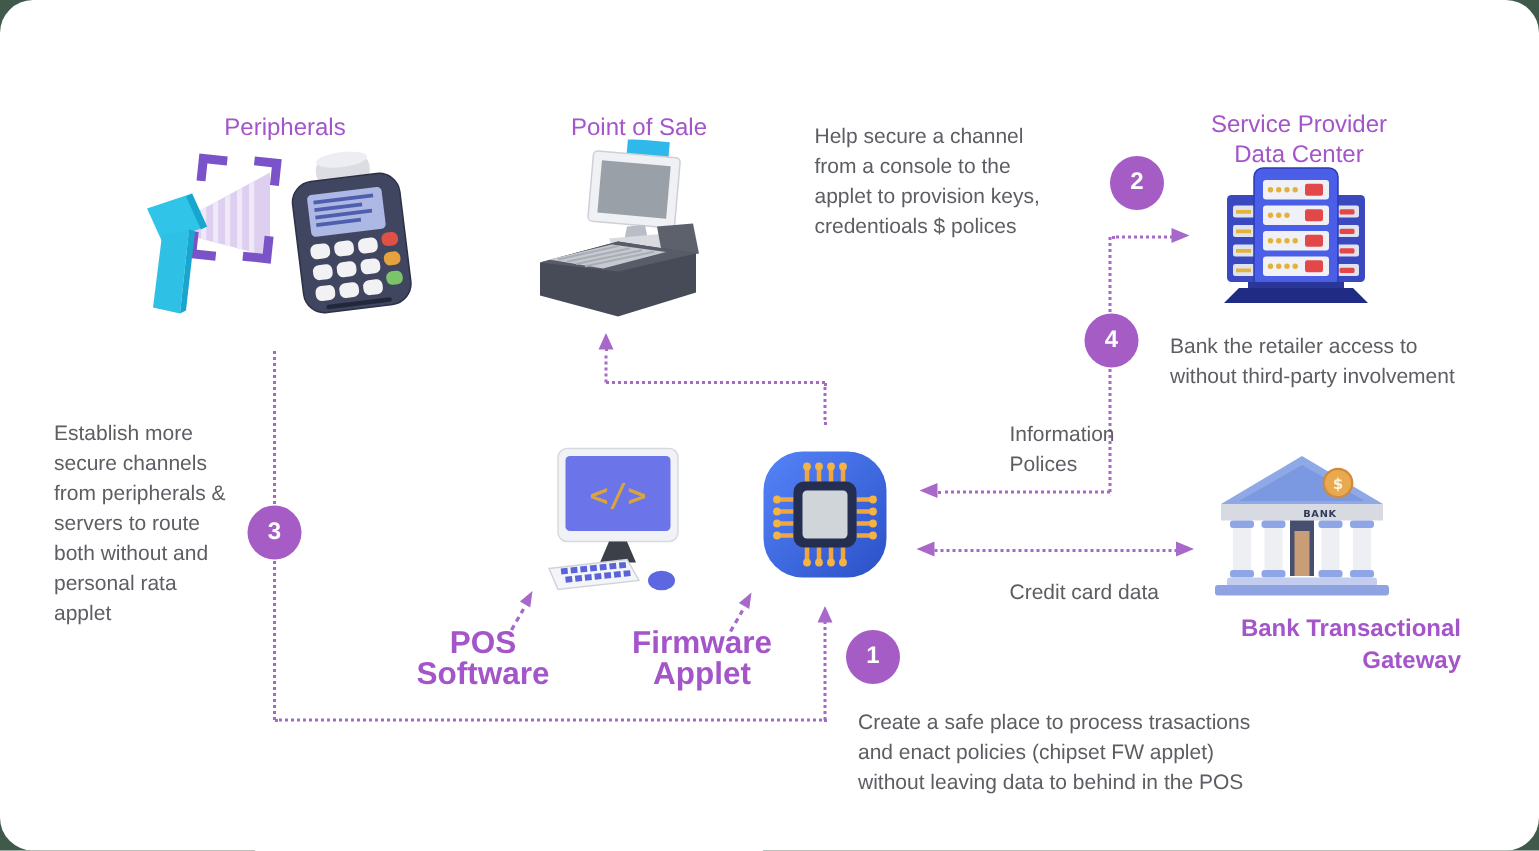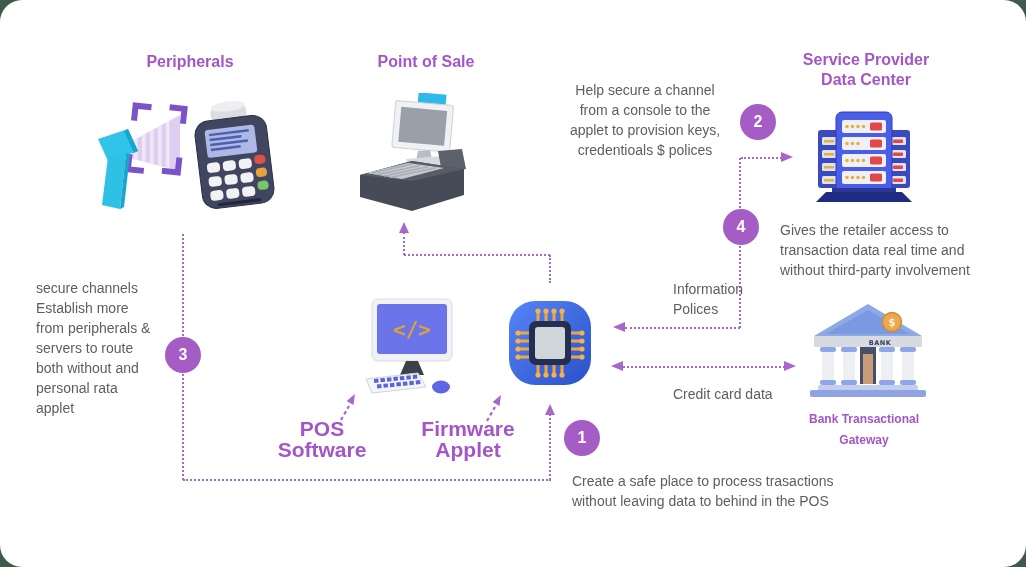--- a/index.html
+++ b/index.html
@@ -6,28 +6,28 @@
   body {
     background:#3f5a4b;
     font-family:"Liberation Sans","DejaVu Sans",sans-serif;
     width:1026px; height:567px;
   }
   .card {
     position:relative; width:1026px; height:567px;
     background:#ffffff; border-radius:22px; overflow:hidden;
   }
   .heading {
-    position:absolute; color:#a455c9; font-weight:bold;
-    font-size:16px; line-height:20px; text-align:center;
+    position:absolute; color:#a455c9; font-weight:normal;
+    font-size:16px; line-height:20px; text-align:center;margin-top:24px;
   }
   .node-label {
     position:absolute; color:#a455c9; font-weight:bold;
     font-size:21px; line-height:21px; text-align:center;
   }
-  .node-label.big { font-size:12px; }
+  .node-label.big { font-size:16px;text-align:right; }
   .step-text {
     position:absolute; color:#5c5e63; font-size:14px; line-height:20px;
   }
   .step-text div { white-space:nowrap; }
   .edge-label {
     position:absolute; color:#5c5e63; font-size:14px; line-height:20px;margin-left:28px;
   }
   .circle {
     position:absolute; width:36px; height:36px; border-radius:50%;
     background:#a55cc4; color:#ffffff; font-weight:bold; font-size:16px;
@@ -82,42 +82,42 @@
   <svg class="icon" style="left:480px;top:392px" width="28" height="32" viewBox="0 0 28 32">
     <line x1="7" y1="29" x2="15" y2="15" stroke="#a768ca" stroke-width="2.2" stroke-dasharray="3.5 3"></line>
     <polygon points="21,3 19.5,14 12.6,10" fill="#a768ca"></polygon>
   </svg>
 
   <div class="circle" style="left:564px;top:420px">1</div>
   <div class="circle" style="left:740px;top:104px">2</div>
   <div class="circle" style="left:165px;top:337px">3</div>
   <div class="circle" style="left:723px;top:209px">4</div>
 
-  <div class="step-text" style="left:556px;top:80px;width:178px;text-align:center">
+  <div class="step-text" style="left:543px;top:80px;width:178px;text-align:left">
     <div>Help secure a channel</div>
     <div>from a console to the</div>
     <div>applet to provision keys,</div>
     <div>credentioals $ polices</div>
   </div>
   <div class="step-text" style="left:780px;top:220px;width:230px">
-    <div>Gives the retailer access to</div>
-    <div>transaction data real time and</div>
+    <div>Bank the retailer access to</div>
     <div>without third-party involvement</div>
   </div>
   <div class="step-text" style="left:36px;top:278px;width:160px">
+    <div>Establish more</div>
     <div>secure channels</div>
-    <div>Establish more</div>
     <div>from peripherals &amp;</div>
     <div>servers to route</div>
     <div>both without and</div>
     <div>personal rata</div>
     <div>applet</div>
   </div>
   <div class="step-text" style="left:572px;top:471px;width:310px">
     <div>Create a safe place to process trasactions</div>
+    <div>and enact policies (chipset FW applet)</div>
     <div>without leaving data to behind in the POS</div>
   </div>
 
   <div class="edge-label" style="left:645px;top:279px">
     <div>Information</div>
     <div>Polices</div>
   </div>
   <div class="edge-label" style="left:645px;top:384px">Credit card data</div>
 
   <div class="node-label" style="left:262px;top:418px;width:120px">

